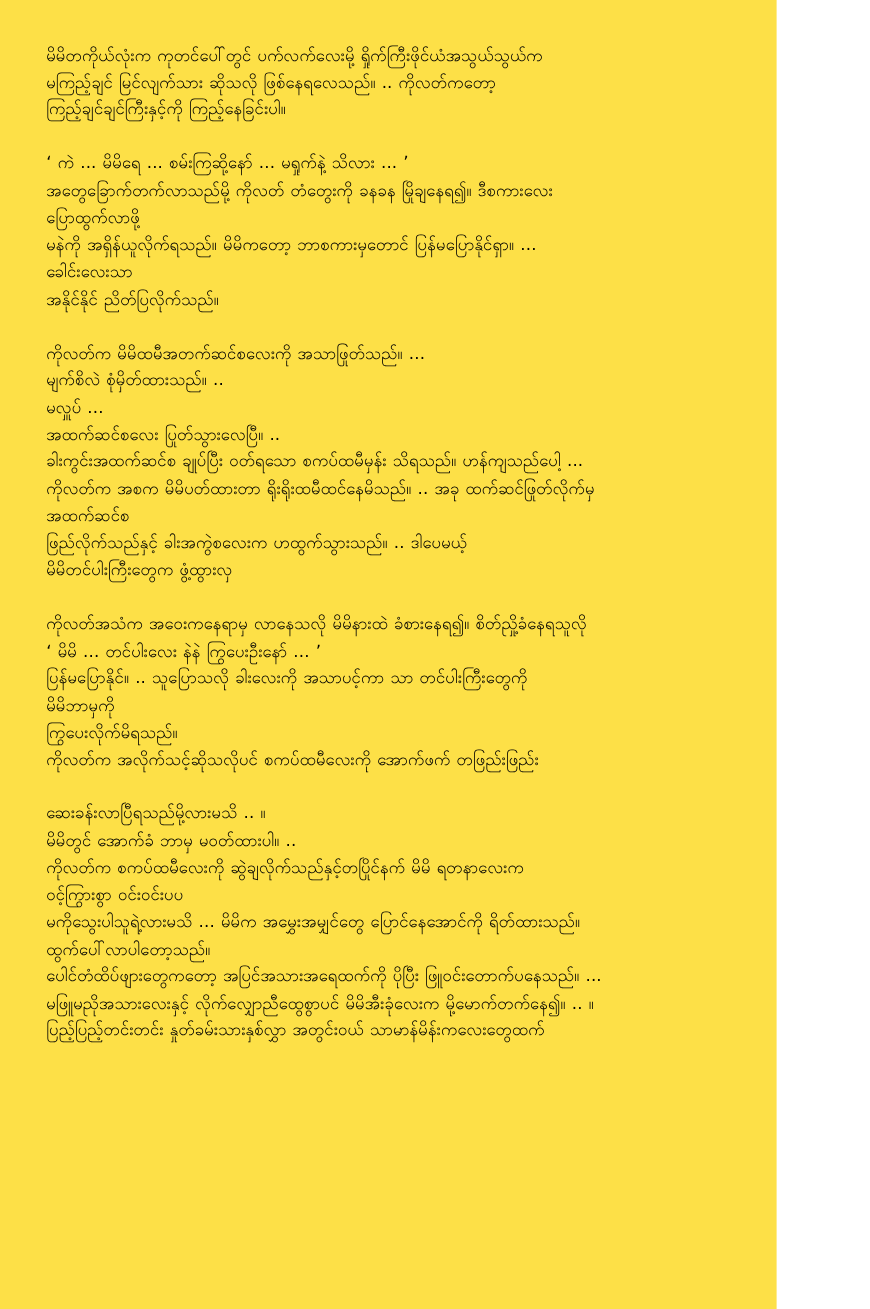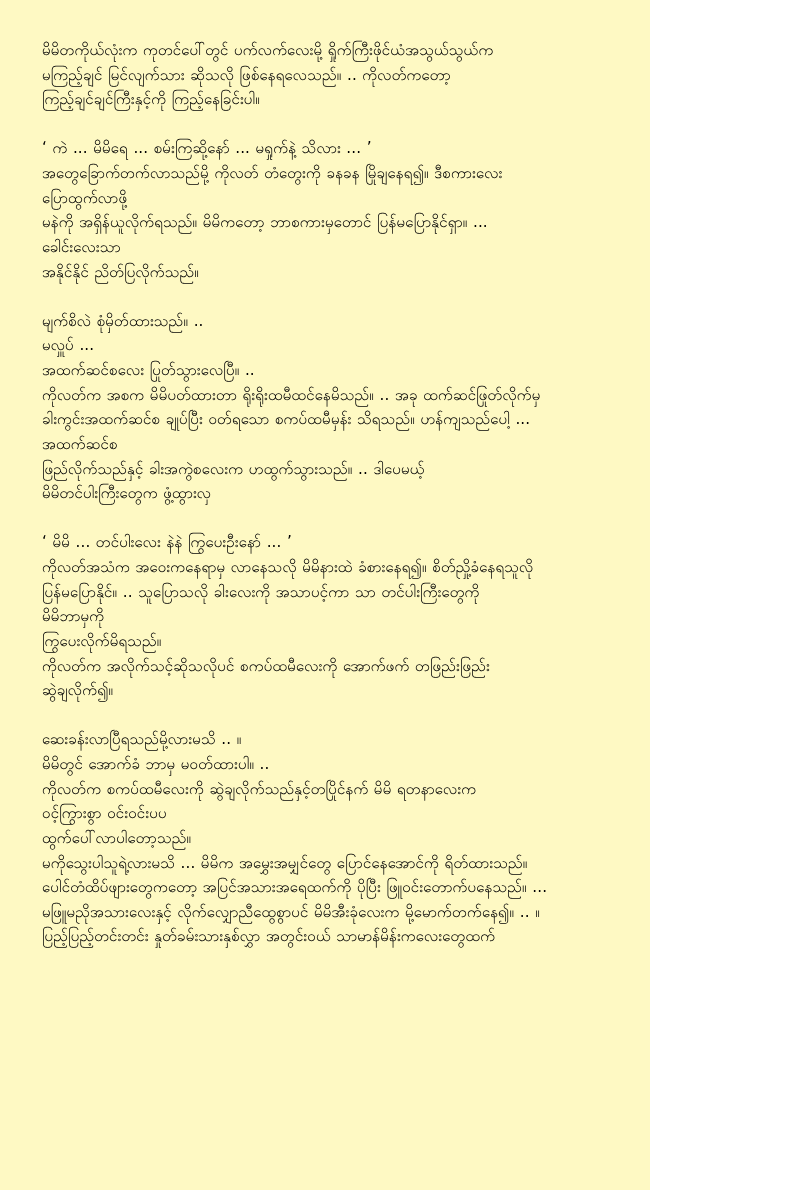--- a/index.html
+++ b/index.html
@@ -8,25 +8,25 @@
     background: #ffffff;
   }
   body {
     width: 791px;
     min-height: 1190px;
     font-family: "DejaVu Sans", sans-serif;
     color: #000000;
   }
   .page {
     position: relative;
-    width: 650px;
+    width: 706px;
     min-height: 1190px;
     box-sizing: border-box;
     padding: 38px 40px 36px 42px;
-    background: #fef9c3;
+    background: #fde047;
   }
   .doc-body {
     font-size: 15.2px;
     line-height: 1.62;
     letter-spacing: 0.1px;
     word-spacing: 0.6px;
   }
   .para {
     margin: 0 0 0 0;
     white-space: pre-wrap;
@@ -44,41 +44,41 @@
     <div class="para">မကြည့်ချင် မြင်လျက်သား ဆိုသလို ဖြစ်နေရလေသည်။ .. ကိုလတ်ကတော့</div>
     <div class="para">ကြည့်ချင်ချင်ကြီးနှင့်ကို ကြည့်နေခြင်းပါ။</div>
     <div class="para blank"></div>
     <div class="para">‘ ကဲ ... မိမိရေ ... စမ်းကြဆို့နော် ... မရှုက်နဲ့ သိလား ... ’</div>
     <div class="para">အတွေခြောက်တက်လာသည်မို့ ကိုလတ် တံတွေးကို ခနခန မြိုချနေရ၍။ ဒီစကားလေး</div>
     <div class="para">ပြောထွက်လာဖို့</div>
     <div class="para">မနဲကို အရှိန်ယူလိုက်ရသည်။ မိမိကတော့ ဘာစကားမှတောင် ပြန်မပြောနိုင်ရှာ။ ...</div>
     <div class="para">ခေါင်းလေးသာ</div>
     <div class="para">အနိုင်နိုင် ညိတ်ပြလိုက်သည်။</div>
     <div class="para blank"></div>
+    <div class="para">ကိုလတ်က မိမိထမီအတက်ဆင်စလေးကို အသာဖြုတ်သည်။ ...</div>
     <div class="para">မျက်စိလဲ စုံမှိတ်ထားသည်။ ..</div>
     <div class="para">မလှူပ် ...</div>
     <div class="para">အထက်ဆင်စလေး ပြုတ်သွားလေပြီ။ ..</div>
+    <div class="para">ခါးကွင်းအထက်ဆင်စ ချုပ်ပြီး ဝတ်ရသော စကပ်ထမီမှန်း သိရသည်။ ဟန်ကျသည်ပေါ့ ...</div>
     <div class="para">ကိုလတ်က အစက မိမိပတ်ထားတာ ရိုးရိုးထမီထင်နေမိသည်။ .. အခု ထက်ဆင်ဖြုတ်လိုက်မှ</div>
-    <div class="para">ခါးကွင်းအထက်ဆင်စ ချုပ်ပြီး ဝတ်ရသော စကပ်ထမီမှန်း သိရသည်။ ဟန်ကျသည်ပေါ့ ...</div>
     <div class="para">အထက်ဆင်စ</div>
     <div class="para">ဖြည်လိုက်သည်နှင့် ခါးအကွဲစလေးက ဟထွက်သွားသည်။ .. ဒါပေမယ့်</div>
     <div class="para">မိမိတင်ပါးကြီးတွေက ဖွံ့ထွားလှ</div>
     <div class="para blank"></div>
+    <div class="para">ကိုလတ်အသံက အဝေးကနေရာမှ လာနေသလို မိမိနားထဲ ခံစားနေရ၍။ စိတ်ညှို့ခံနေရသူလို</div>
     <div class="para">‘ မိမိ ... တင်ပါးလေး နဲနဲ ကြွပေးဦးနော် ... ’</div>
-    <div class="para">ကိုလတ်အသံက အဝေးကနေရာမှ လာနေသလို မိမိနားထဲ ခံစားနေရ၍။ စိတ်ညှို့ခံနေရသူလို</div>
     <div class="para">ပြန်မပြောနိုင်။ .. သူပြောသလို ခါးလေးကို အသာပင့်ကာ သာ တင်ပါးကြီးတွေကို</div>
     <div class="para">မိမိဘာမှကို</div>
     <div class="para">ကြွပေးလိုက်မိရသည်။</div>
     <div class="para">ကိုလတ်က အလိုက်သင့်ဆိုသလိုပင် စကပ်ထမီလေးကို အောက်ဖက် တဖြည်းဖြည်း</div>
-    <div class="para">ဆွဲချလိုက်၍။</div>
     <div class="para blank"></div>
     <div class="para">ဆေးခန်းလာပြီရသည်မို့လားမသိ .. ။</div>
     <div class="para">မိမိတွင် အောက်ခံ ဘာမှ မဝတ်ထားပါ။ ..</div>
     <div class="para">ကိုလတ်က စကပ်ထမီလေးကို ဆွဲချလိုက်သည်နှင့်တပြိုင်နက် မိမိ ရတနာလေးက</div>
     <div class="para">ဝင့်ကြွားစွာ ဝင်းဝင်းပပ</div>
+    <div class="para">မကိုသွေးပါသူရဲ့လားမသိ ... မိမိက အမွှေးအမျှင်တွေ ပြောင်နေအောင်ကို ရိတ်ထားသည်။</div>
     <div class="para">ထွက်ပေါ်လာပါတော့သည်။</div>
-    <div class="para">မကိုသွေးပါသူရဲ့လားမသိ ... မိမိက အမွှေးအမျှင်တွေ ပြောင်နေအောင်ကို ရိတ်ထားသည်။</div>
     <div class="para">ပေါင်တံထိပ်ဖျားတွေကတော့ အပြင်အသားအရေထက်ကို ပိုပြီး ဖြူဝင်းတောက်ပနေသည်။ ...</div>
     <div class="para">မဖြူမညိုအသားလေးနှင့် လိုက်လျှောညီထွေစွာပင် မိမိအီးခုံလေးက မို့မောက်တက်နေ၍။ .. ။</div>
     <div class="para">ပြည့်ပြည့်တင်းတင်း နှုတ်ခမ်းသားနှစ်လွှာ အတွင်းဝယ် သာမာန်မိန်းကလေးတွေထက်</div>
     <div class="para"></div>
   </div>
 </div>
 
 </body></html>

